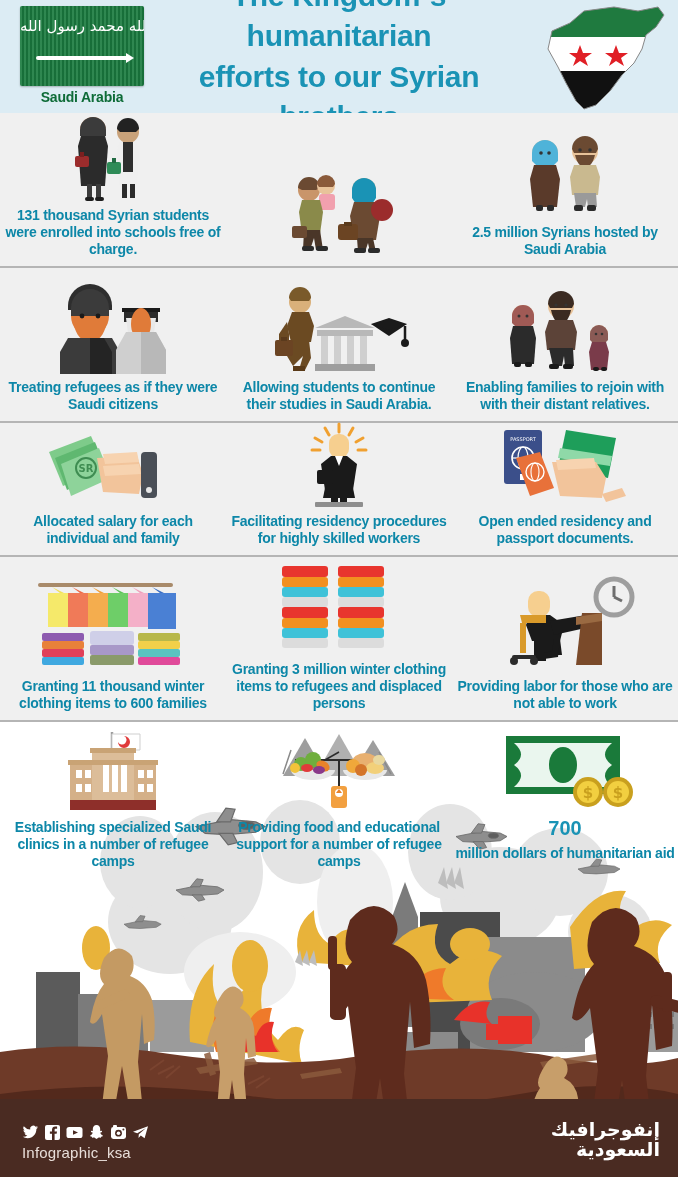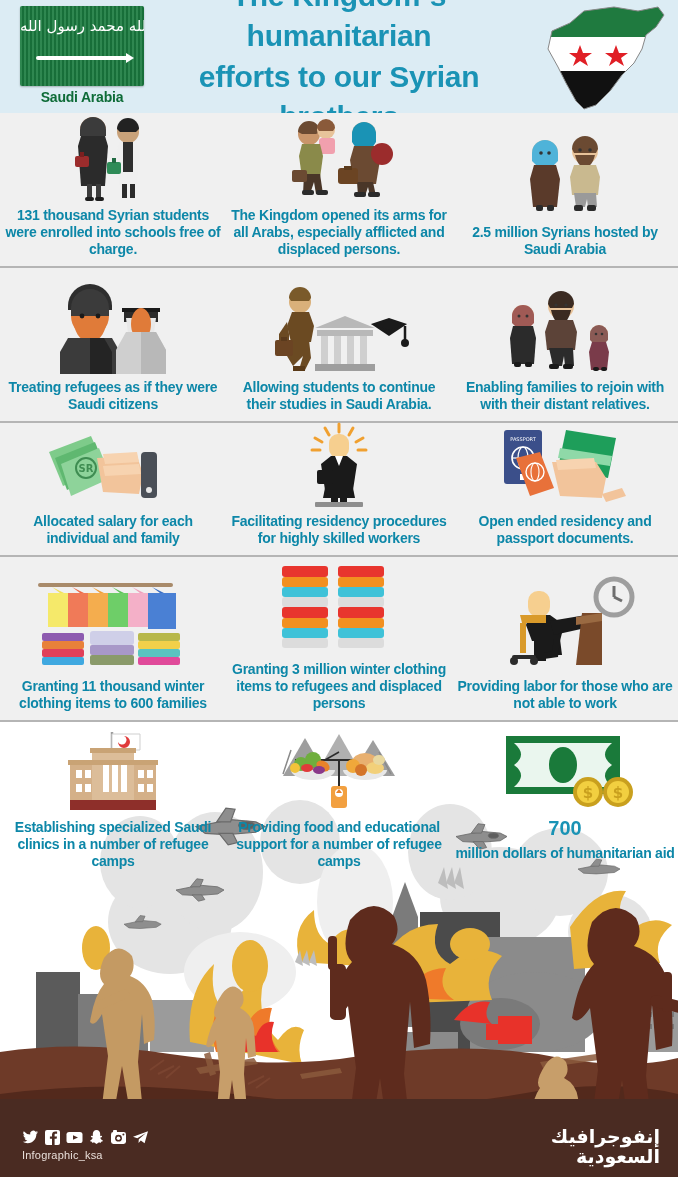--- a/index.html
+++ b/index.html
@@ -63,23 +63,23 @@
   .bottom { position:relative; height:455px; background:#fff; overflow:hidden; }
   .bottom-cells { display:flex; position:relative; z-index:5; padding-top:8px; }
   .bcell { flex:1; display:flex; flex-direction:column; align-items:center; }
   .bcell .art { height:84px; }
   .big-num { color:#1a93b5; font-weight:bold; font-size:20px; line-height:1; margin-top:4px; }
   .scene { position:absolute; left:0; top:0; width:678px; height:455px; z-index:1; }
   .footer-bar { position:absolute; left:0; bottom:0; width:678px; height:78px; background:#4a2b22; z-index:8; }
   .social { position:absolute; left:22px; bottom:16px; z-index:10; }
   .social-icons { display:flex; gap:5px; align-items:center; }
   .sicon { width:17px; height:17px; display:flex; align-items:center; justify-content:center; }
-  .handle { color:#e8ded9; font-size:11px; margin-top:3px; letter-spacing:.2px; }
+  .handle { color:#e8ded9; font-size:15px; margin-top:3px; letter-spacing:.2px; }
   .brand-ar {
-    position:absolute; right:18px; bottom:10px; z-index:10; color:#fff;
+    position:absolute; right:18px; bottom:17px; z-index:10; color:#fff;
     font-family:"DejaVu Sans", sans-serif; font-weight:bold; font-size:19px;
     line-height:1.05; text-align:right; direction:rtl;margin-top:22px;
   }
   svg { display:block; overflow:visible; }
 </style>
 </head>
 <body>
 
 <div class="page">
 
@@ -161,21 +161,20 @@
           <path d="M88 18a12 12 0 0124 0v8l-4 6H92l-4-6z" fill="#1a93b5"></path>
           <path d="M90 30h22l4 14-4 24H90l-4-24z" fill="#6b4a32"></path>
           <circle cx="118" cy="38" r="11" fill="#9b2c2c"></circle>
           <path d="M93 66h16l3 14h-6l-2-9-3 9h-7z" fill="#4a3628"></path>
           <rect x="90" y="76" width="12" height="5" rx="2" fill="#2b2b2b"></rect>
           <rect x="104" y="76" width="12" height="5" rx="2" fill="#2b2b2b"></rect>
           <rect x="74" y="52" width="20" height="16" rx="3" fill="#6b4423"></rect>
           <path d="M80 50h8v4h-8z" fill="#5a3a1c"></path>
         </svg>
       </div>
-      <div class="caption">The Kingdom opened its arms for all Arabs, especially afflicted and displaced persons.</div>
     </div>
     <div class="cell">
       <div class="art">
         <svg width="120" height="86" viewBox="0 0 120 86">
           <circle cx="40" cy="20" r="13" fill="#e8c39a"></circle>
           <path d="M27 20a13 13 0 0126 0v8l-5 5H32l-5-5z" fill="#4fb3d9"></path>
           <circle cx="36" cy="20" r="1.8" fill="#333"></circle>
             <circle cx="44" cy="20" r="1.8" fill="#333"></circle>
           <path d="M29 32h22l4 14-3 28H28l-3-28z" fill="#5a3a2a"></path>
           <rect x="31" y="72" width="7" height="6" rx="2" fill="#2b2b2b"></rect>

